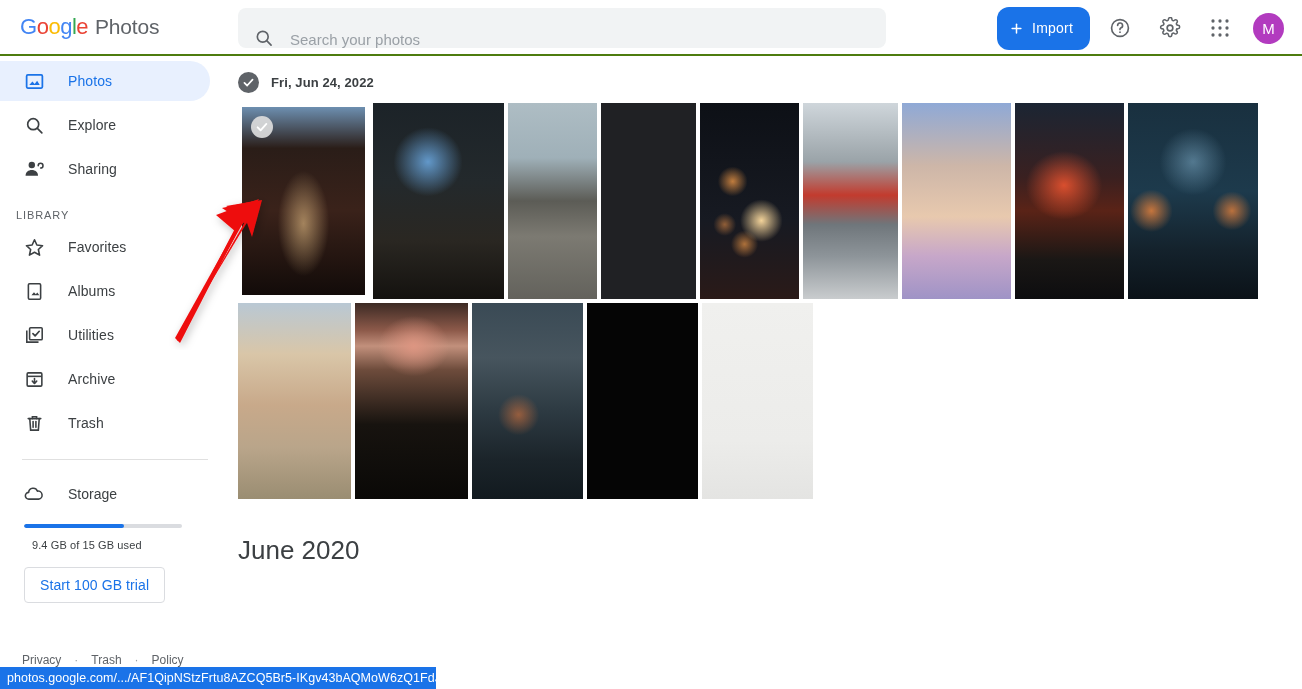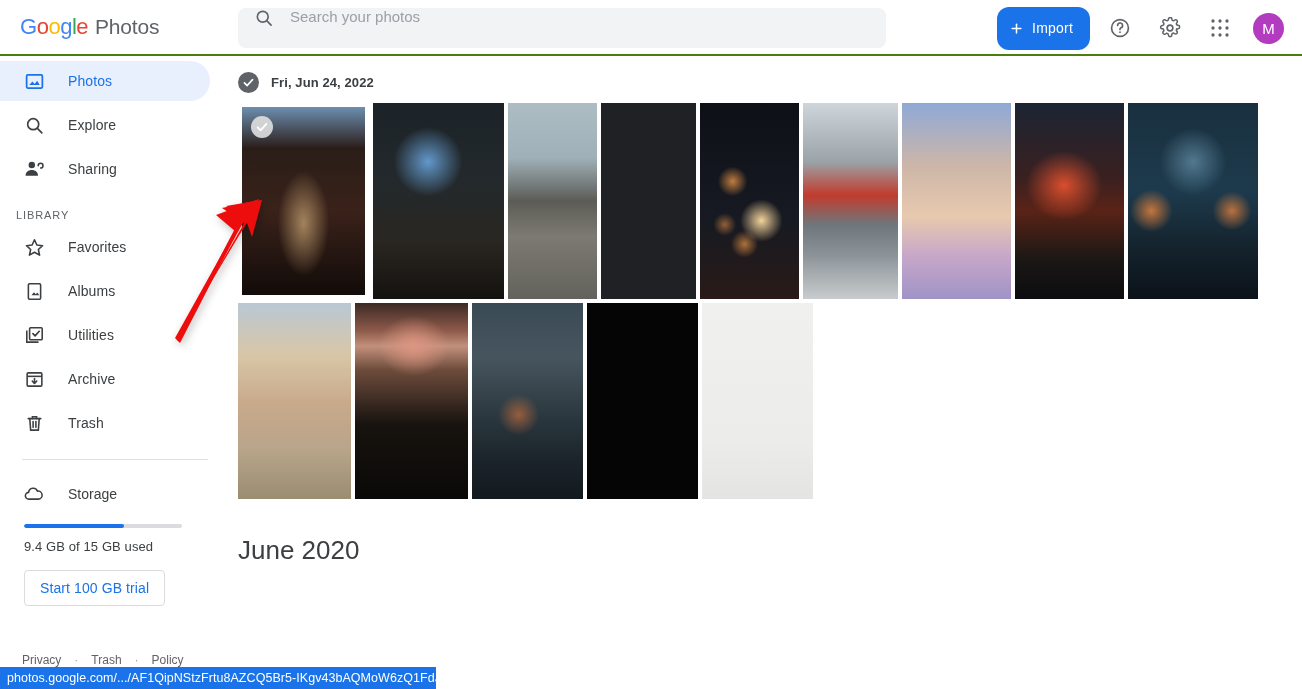--- a/index.html
+++ b/index.html
@@ -26,21 +26,21 @@
     font-size: 22px; letter-spacing: -0.2px;
   }
   .brand .g-logo { font-size: 22px; font-weight: 400; letter-spacing: -0.5px; }
   .brand .g-logo span { display: inline-block; }
   .brand .product { margin-left: 7px; color: #5f6368; font-size: 21px; font-weight: 400; }
 
   .searchwrap {
     position: absolute; left: 238px; top: 8px;
     width: 648px; height: 40px;
     background: #f1f3f4; border-radius: 8px;
-    display: flex; align-items: flex-start;
+    display: flex; align-items: flex-end;
   }
   .searchwrap .s-icon { margin-left: 16px; margin-right: 16px; display:flex; }
   .search-input {
     border: none; outline: none; background: transparent;
     font-family: "Liberation Sans", sans-serif;
     font-size: 15px; color: #3c4043; width: 560px;
   }
   .search-input::placeholder { color: #9aa0a6; }
 
   .top-right {
@@ -93,21 +93,21 @@
     padding-left: 22px; margin-top: 14px; cursor: pointer;
     color: #3c4043; font-size: 14px; font-weight: 500;
   }
   .storage-row .nv-icon { width: 24px; height: 24px; display:flex; align-items:center; justify-content:center; margin-right: 22px; }
   .bar-track {
     margin: 10px 0 0 24px; width: 158px; height: 4px;
     background: #dadce0; border-radius: 2px; overflow: hidden;
   }
   .bar-fill { height: 4px; background: #1a73e8; border-radius: 2px; }
   .storage-text {
-    margin: 11px 0 0 24px; font-size: 13px; color: #3c4043; letter-spacing: 0.1px;
+    margin: 11px 0 0 32px; font-size: 11px; color: #3c4043; letter-spacing: 0.1px;
   }
   .trial-btn {
     margin: 16px 0 0 24px; padding: 9px 15px;
     background: #fff; border: 1px solid #dadce0; border-radius: 4px;
     color: #1a73e8; font-family: "Liberation Sans", sans-serif;
     font-size: 14px; font-weight: 500; cursor: pointer; letter-spacing: 0.1px;
   }
   .footer-links {
     position: absolute; left: 22px; bottom: 22px;
     font-size: 12px; color: #5f6368; display: flex; align-items: center; gap: 13px;

